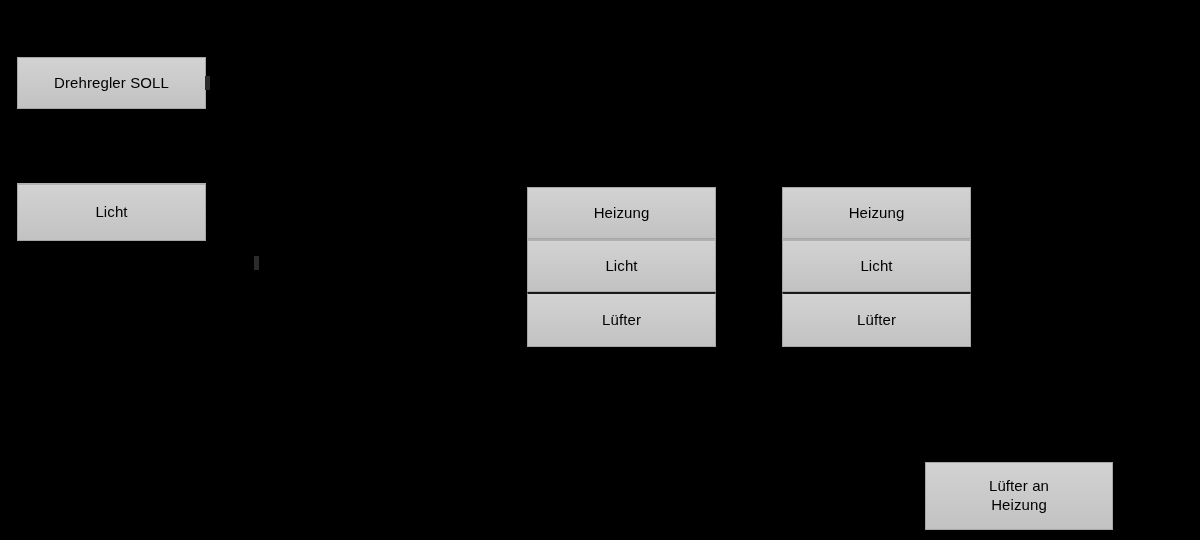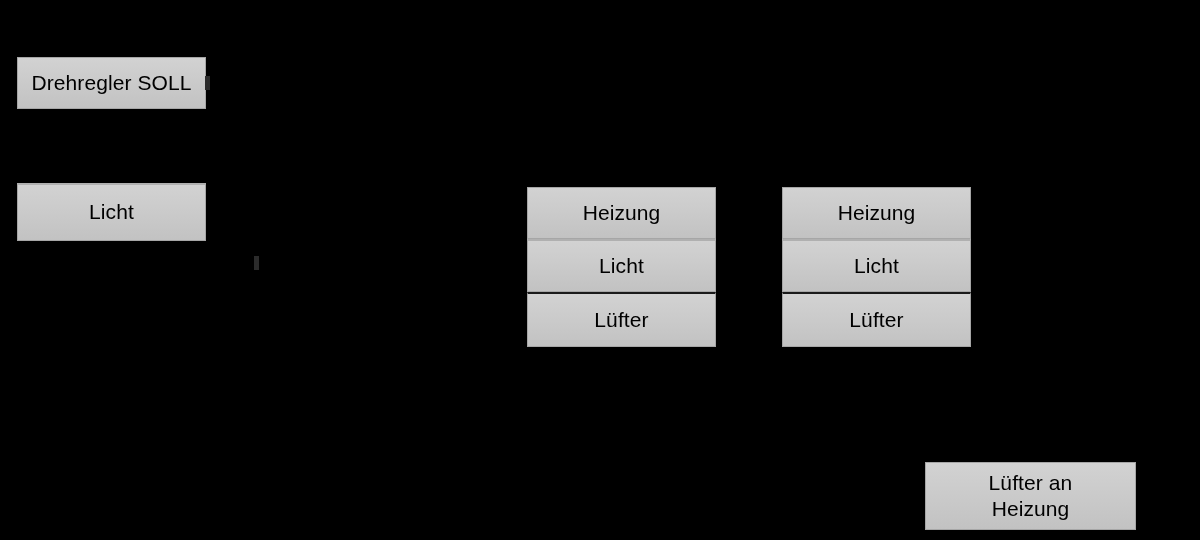--- a/index.html
+++ b/index.html
@@ -28,21 +28,21 @@
   .box {
     position: absolute;
     box-sizing: border-box;
     background: linear-gradient(to bottom, #d2d2d2 0%, #cbcbcb 45%, #c2c2c2 100%);
     border: 1px solid #a6a6a6;
     color: #000000;
     display: flex;
     align-items: center;
     justify-content: center;
     text-align: center;
-    font-size: 21px;
+    font-size: 15px;
     line-height: 1.25;
     letter-spacing: 0.1px;
     white-space: nowrap;
   }
 
   
   .stack {
     position: absolute;
   }
   .stack .box {
@@ -110,18 +110,18 @@
       <span>Heizung</span>
     </div>
     <div class="box div-light" style="height:53px;">
       <span>Licht</span>
     </div>
     <div class="box div-dark" style="height:55px;">
       <span>Lüfter</span>
     </div>
   </div>
 
-  <div class="box two-line" style="left:925px; top:462px; width:211px; height:68px;text-align:center;">
+  <div class="box two-line" style="left:925px; top:462px; width:188px; height:68px;text-align:center;">
     <span>Lüfter an</span>
     <span>Heizung</span>
   </div>
 
 </div>
 
 </body></html>

